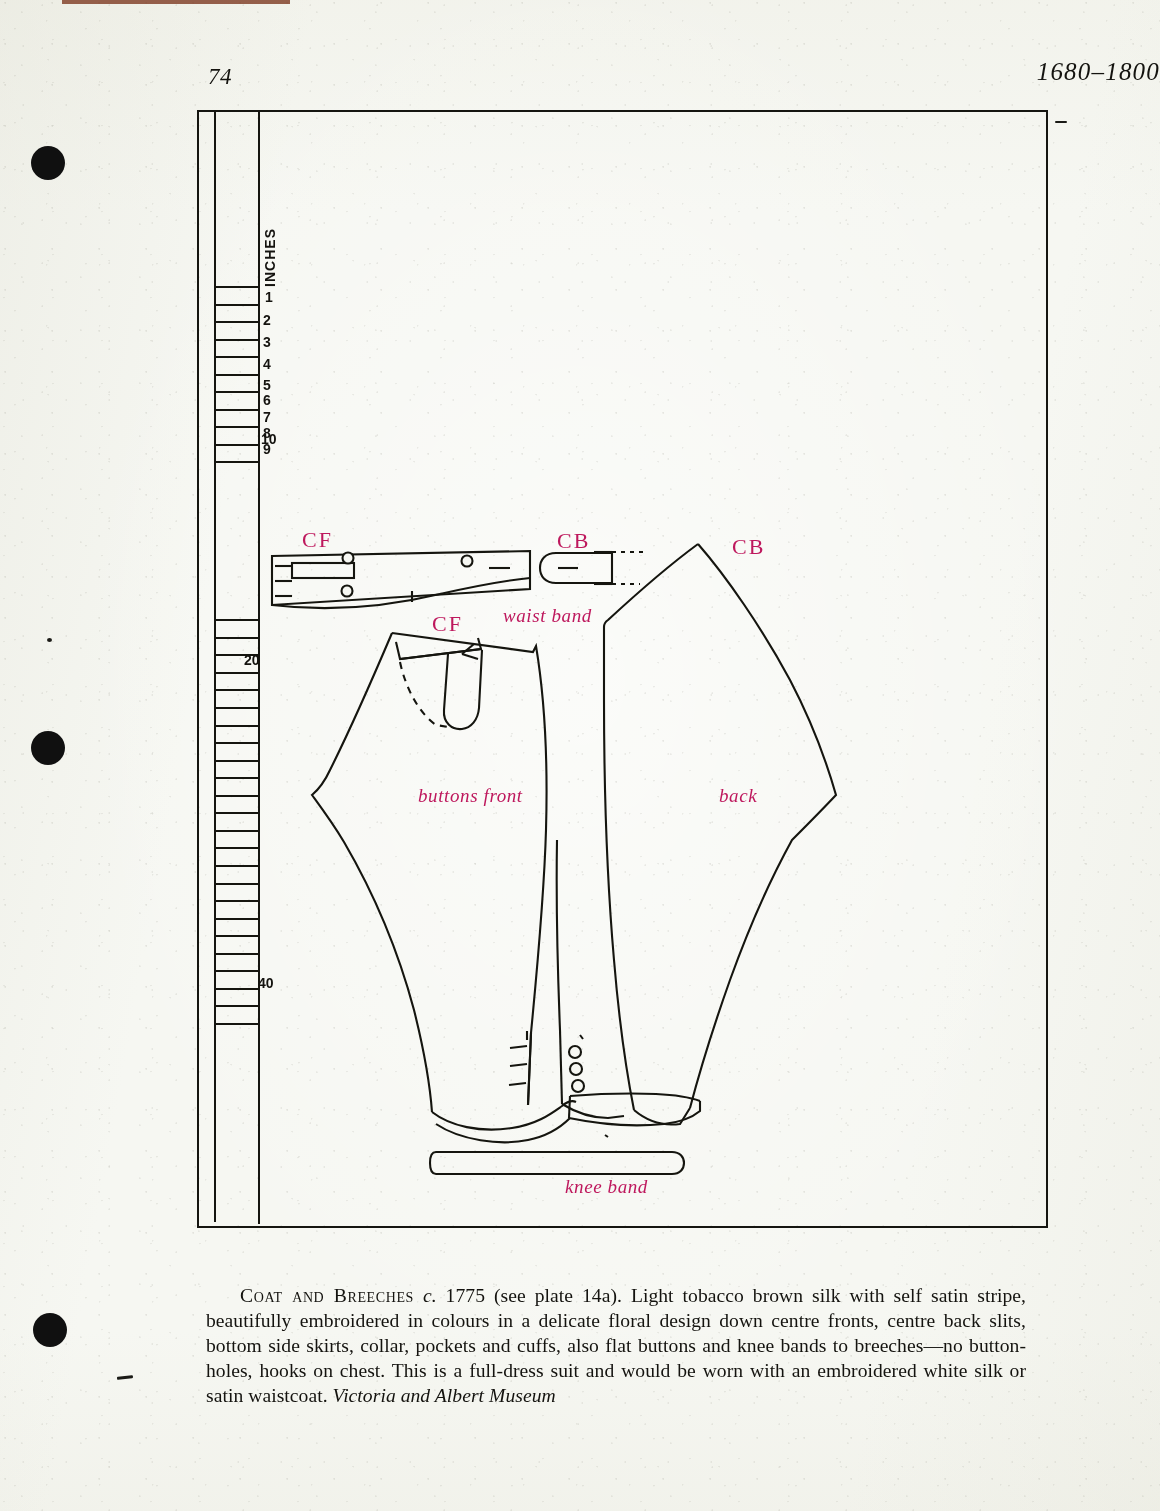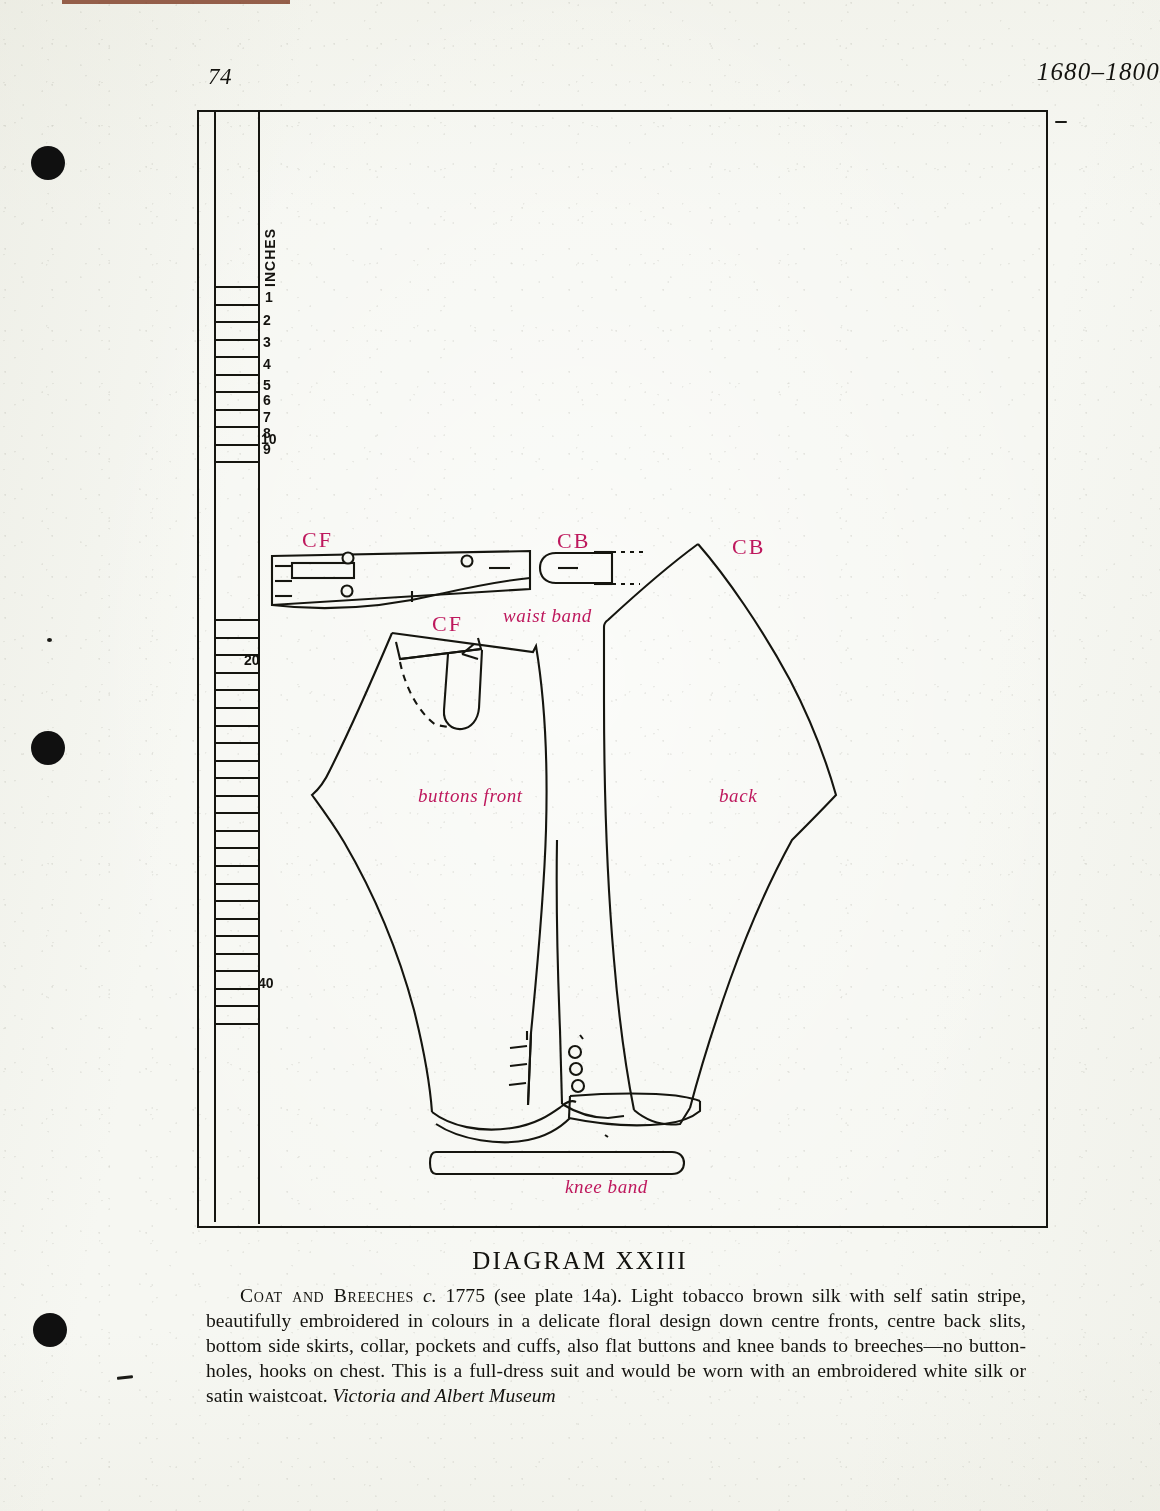--- a/index.html
+++ b/index.html
@@ -405,18 +405,17 @@
   <div class="pat-label label-cap" style="left:258px; top:527px;">CF</div>
   <div class="pat-label label-cap" style="left:513px; top:528px;">CB</div>
   <div class="pat-label label-cap" style="left:688px; top:534px;">CB</div>
   <div class="pat-label label-cap" style="left:388px; top:611px;">CF</div>
 
   <div class="pat-label label-ital" style="left:459px; top:589px;margin-top:16px;">waist band</div>
   <div class="pat-label label-ital" style="left:374px; top:785px;">buttons front</div>
   <div class="pat-label label-ital" style="left:675px; top:785px;">back</div>
   <div class="pat-label label-ital" style="left:521px; top:1176px;">knee band</div>
 
-  <div id="diagram-title">DIAGRAM XXIII</div>
   <div id="caption">
     <span class="smallcaps">Coat and Breeches</span><span> </span><span class="ital">c.</span><span> </span><span>1775</span><span> </span><span>(see plate 14a). Light tobacco brown silk with self satin stripe, beautifully embroidered in colours in a delicate floral design down centre fronts, centre back slits, bottom side skirts, collar, pockets and cuffs, also flat buttons and knee bands to breeches—no button-holes, hooks on chest. This is a full-dress suit and would be worn with an embroidered white silk or satin waistcoat.</span><span> </span><span class="ital">Victoria and Albert Museum</span>
   </div>
 
 </div>
 
 </body></html>

